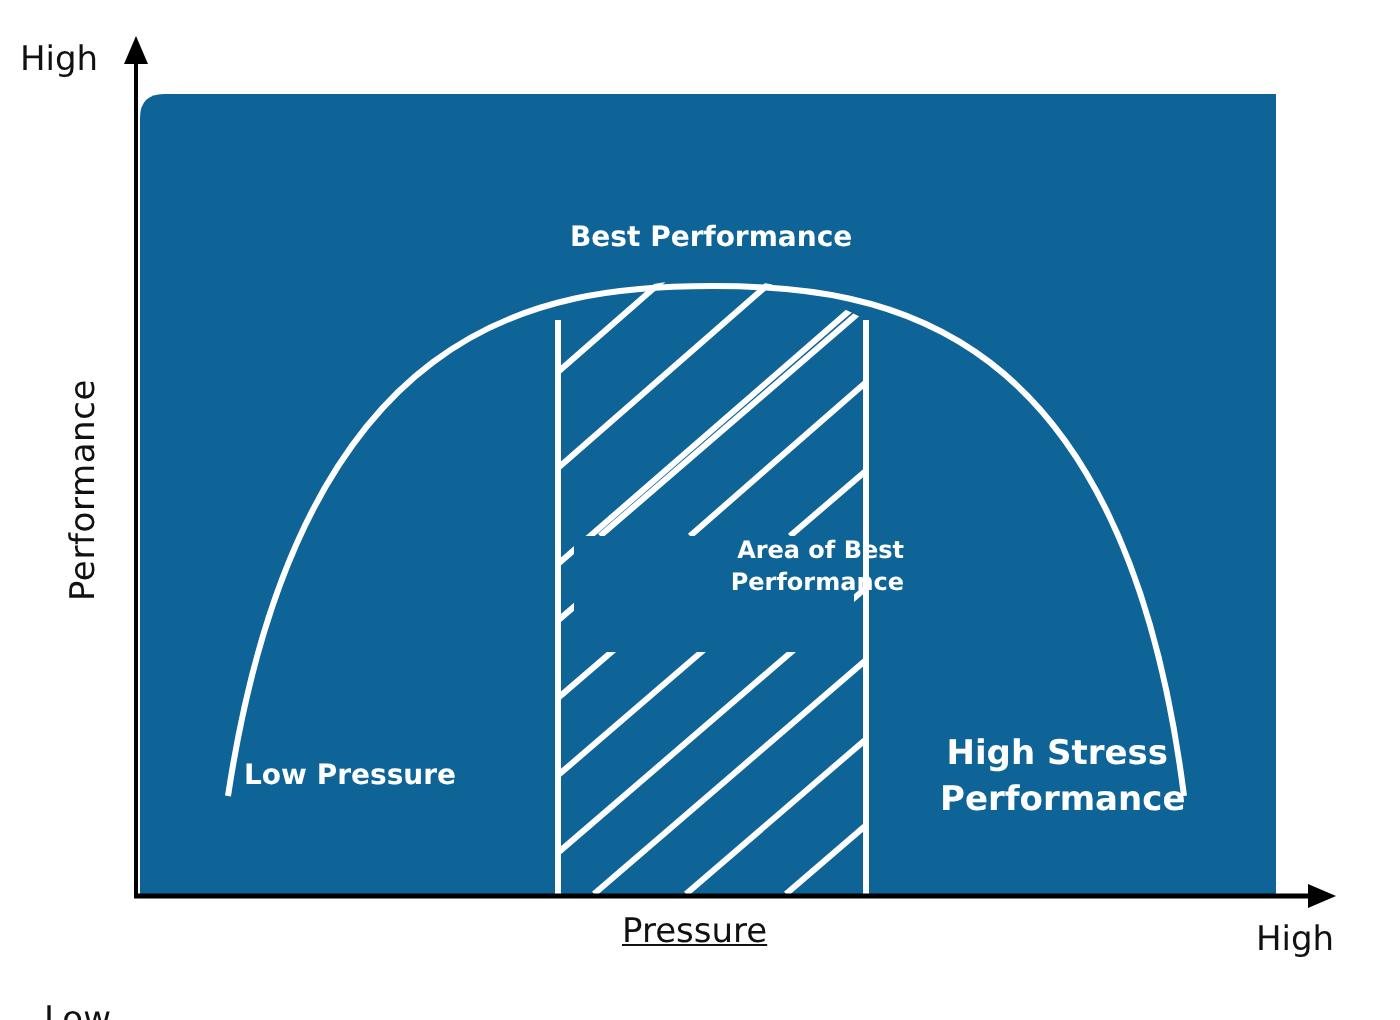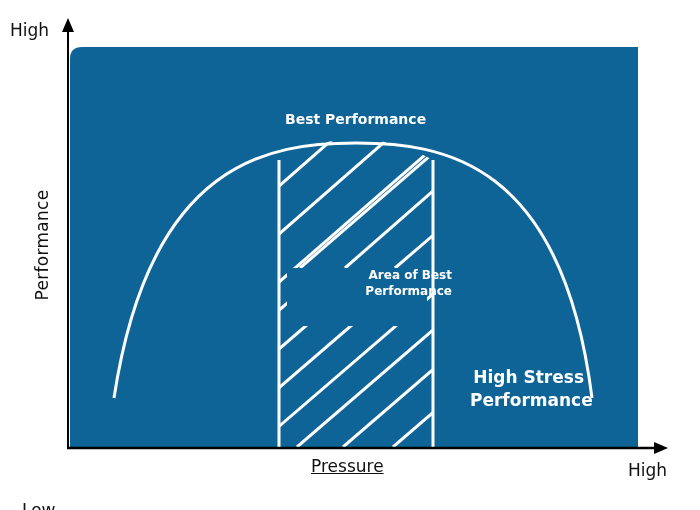--- a/index.html
+++ b/index.html
@@ -65,19 +65,20 @@
   <div class="axis-label" style="left:628px; top:460px;">High</div>
 
   <div class="in-label" style="left:285px; top:110px; font-size:14px;">Best Performance</div>
 
   <div class="in-label" style="left:290px; top:268px; width:134px; font-size:12px; line-height:1.3;margin-left:28px;">
     <div>Area of Best</div>
     <div>Performance</div>
   </div>
 
   <div class="in-label" style="left:122px; top:379px; width:104px; font-size:14px;">
+    <div>Low Pressure</div>
   </div>
 
   <div class="in-label" style="left:470px; top:366px; width:114px; font-size:17px;">
     <div>High Stress</div>
     <div>Performance</div>
   </div>
 </div>
 
 </body></html>

